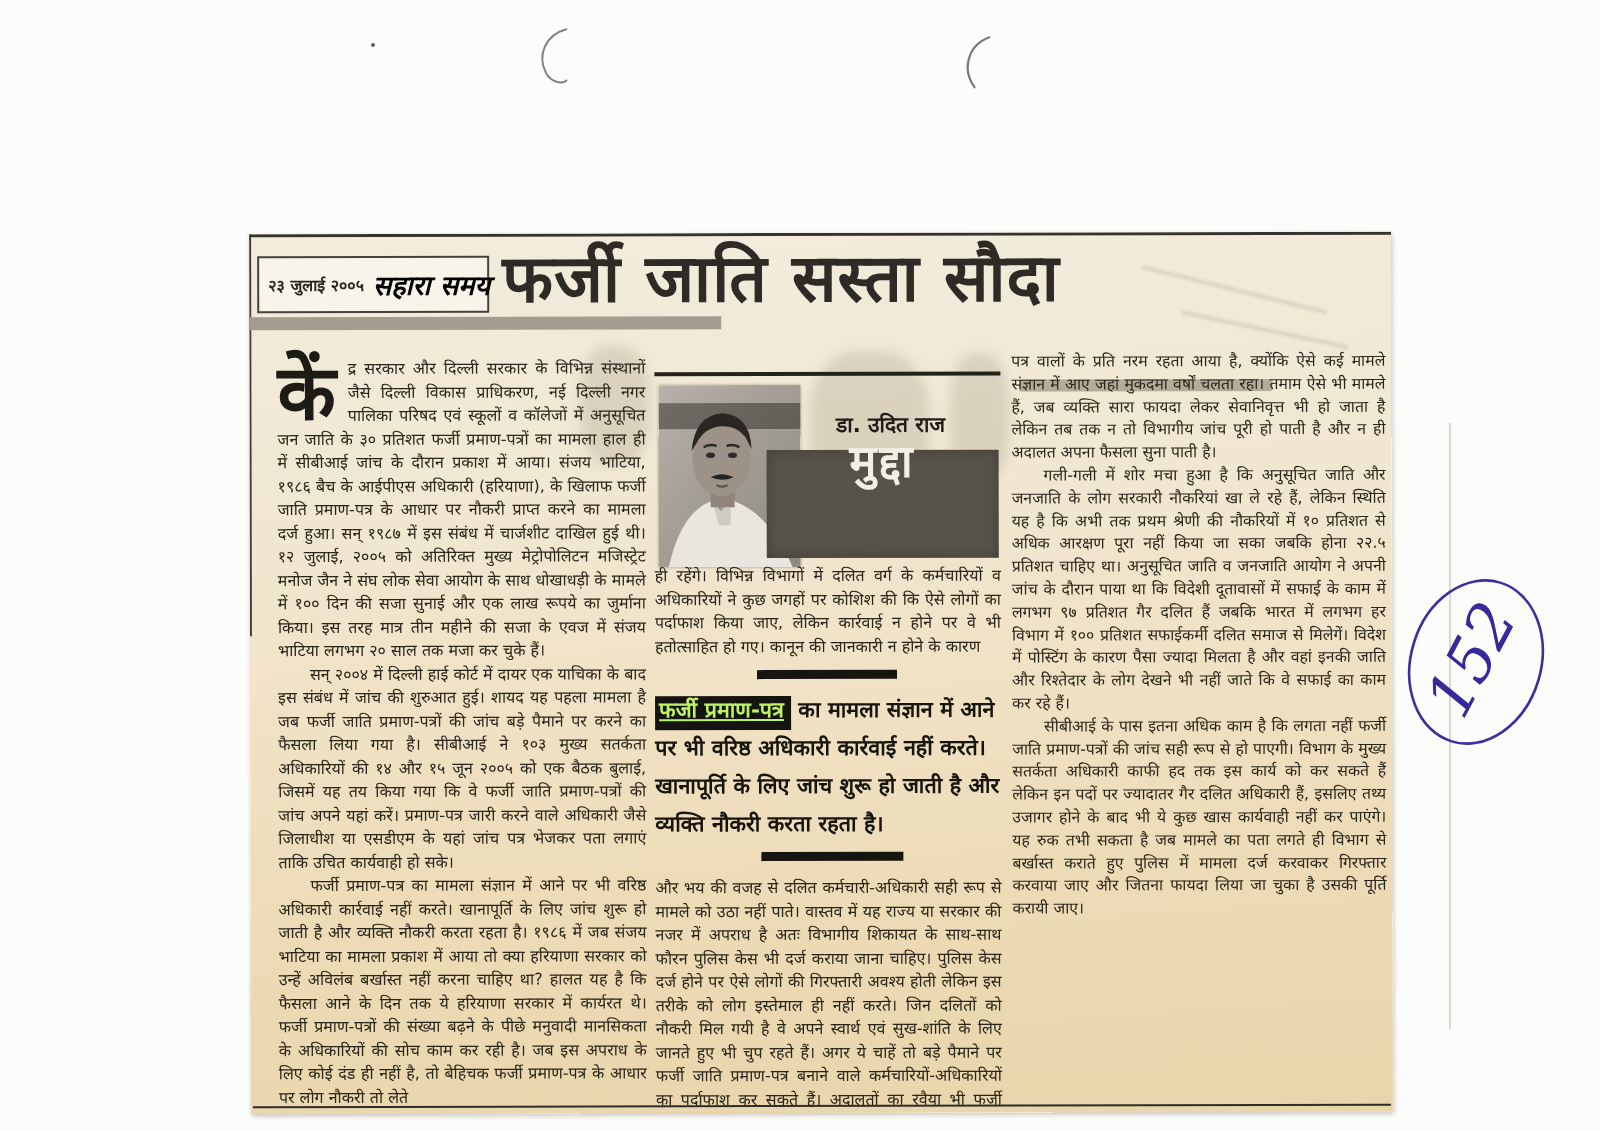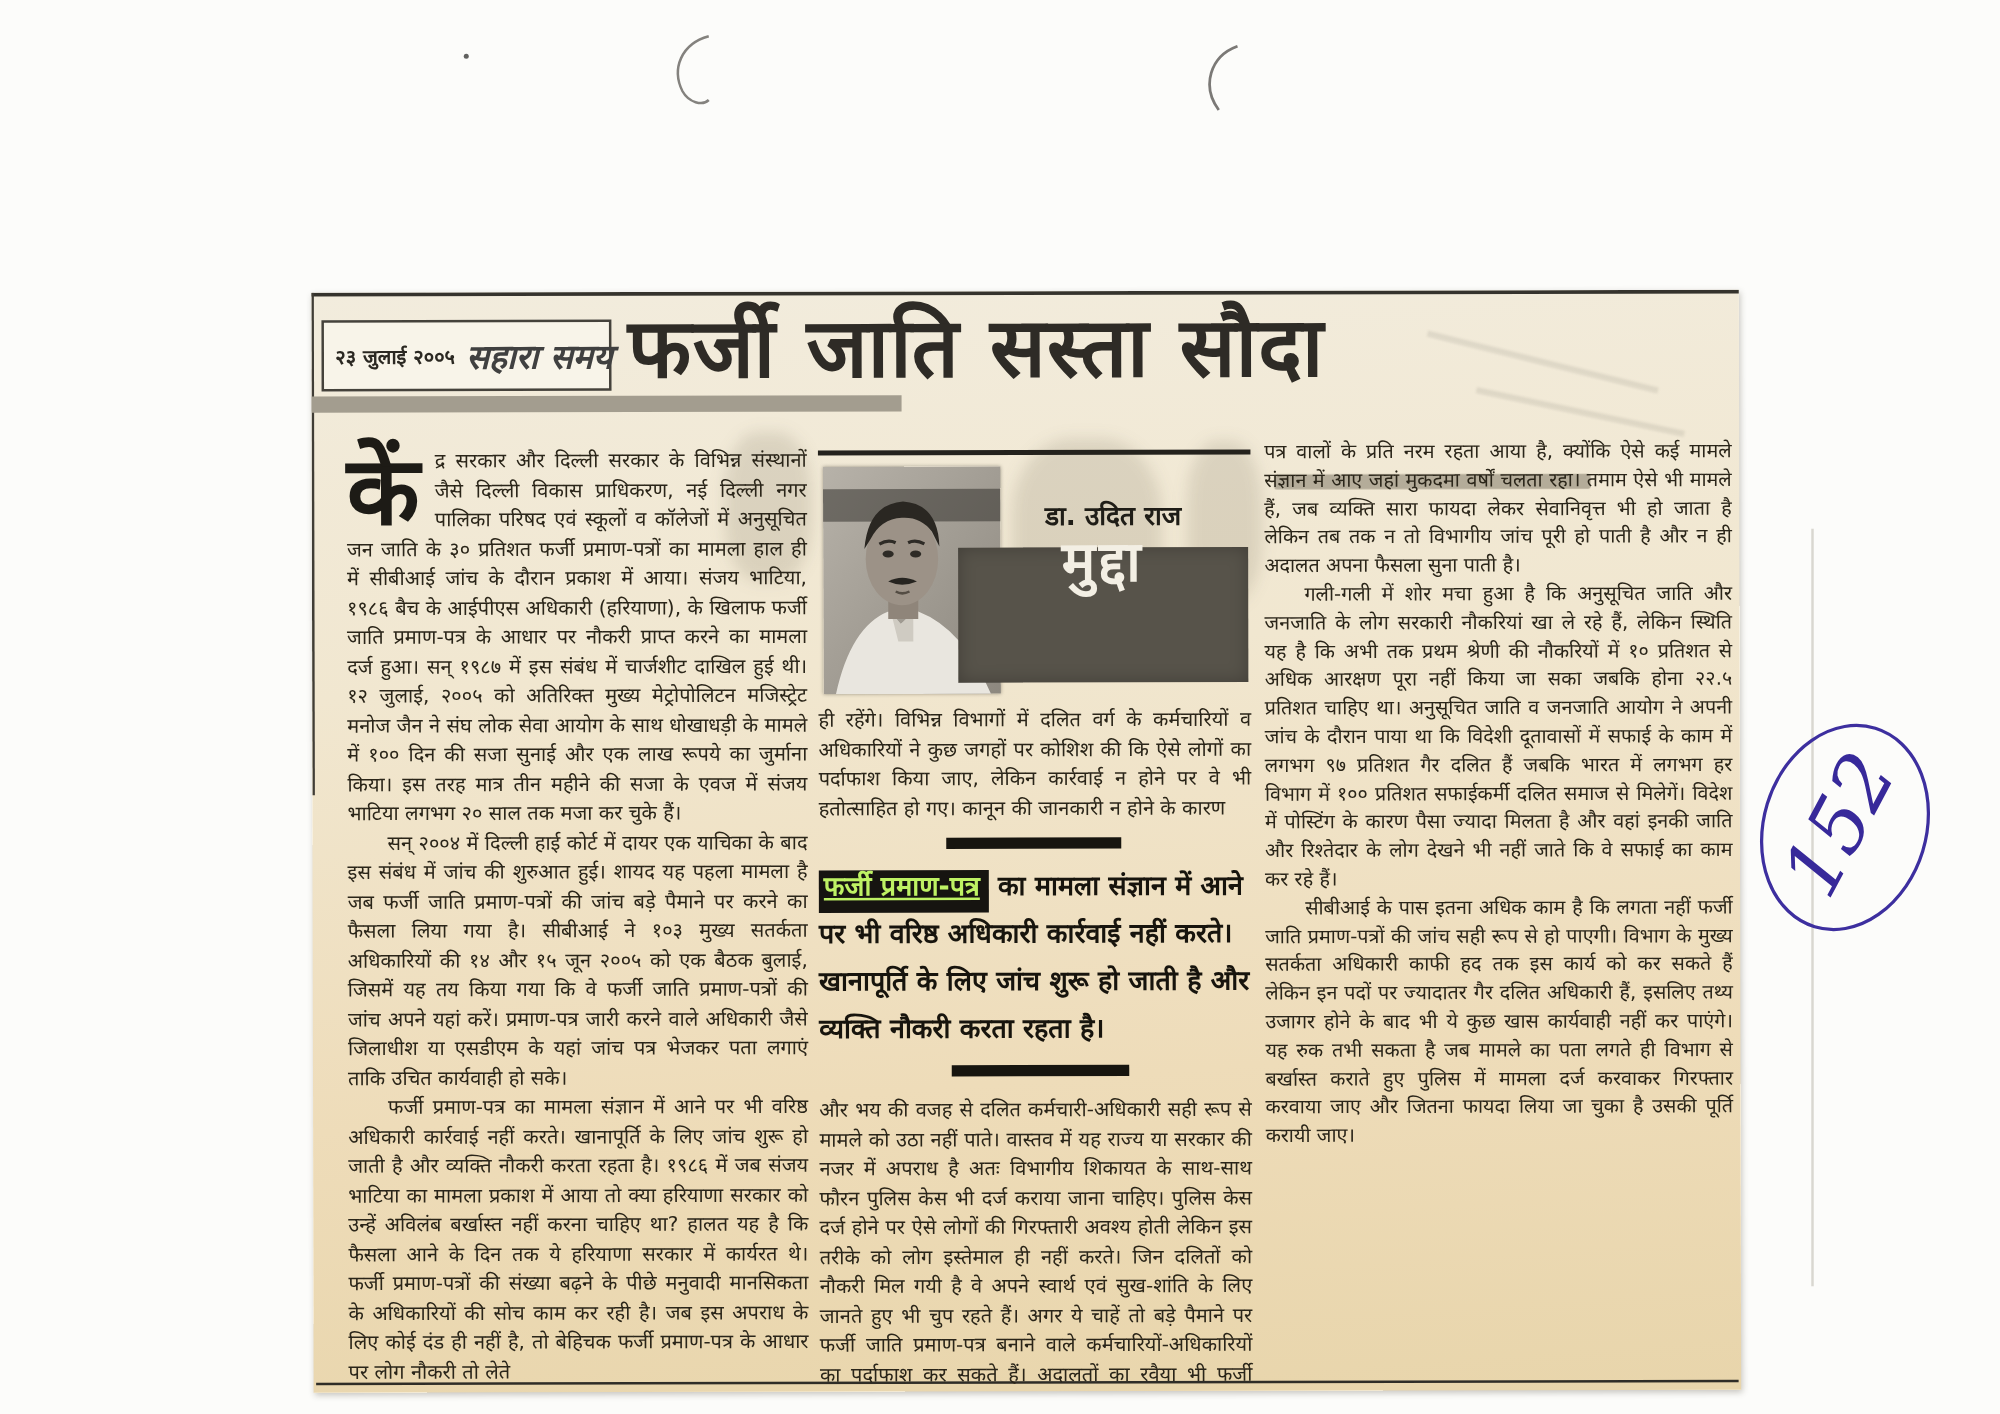--- a/index.html
+++ b/index.html
@@ -23,40 +23,40 @@
   .clip-top-edge{position:absolute;left:0;top:0;width:100%;height:3px;background:#35332d;}
   .clip-left-edge{position:absolute;left:0;top:0;width:2px;height:402px;background:#403d36;}
   .clip-bottom-rule{position:absolute;left:2px;right:2px;bottom:6px;height:2px;background:#2f2d27;}
   
   .datebox{
     position:absolute;left:8px;top:22px;width:232px;height:57px;box-sizing:border-box;
     background:#f8f4e9;border:2px solid #45423b;
     display:flex;align-items:center;gap:9px;padding:0 9px;
   }
   .date-txt{font-size:16px;font-weight:bold;color:#2b2822;white-space:nowrap;}
-  .pub-txt{font-size:27px;font-weight:bold;font-style:italic;font-family:"DejaVu Serif",serif;color:#404040;white-space:nowrap;}
+  .pub-txt{font-size:27px;font-weight:bold;font-style:italic;font-family:"DejaVu Serif",serif;color:#000000;white-space:nowrap;}
   .mast-bar{position:absolute;left:0;top:83px;width:472px;height:13px;background:#a39d8f;}
   .headline{
     position:absolute;left:253px;top:6px;margin:0;white-space:nowrap;
     font-size:66px;font-weight:800;color:#2e2b26;letter-spacing:1px;line-height:1.2;
   }
   
   .col{position:absolute;text-align:justify;color:#2a2519;font-size:16px;line-height:23.5px;}
   .col p{margin:0;}
   .col p.ind{text-indent:32px;}
   .col1{left:28px;top:123px;width:368px;}
   .col3{left:762px;top:118px;width:374px;font-size:15.8px;line-height:22.8px;}
   .dropcap{
     float:left;font-size:76px;line-height:60px;font-weight:bold;color:#1d1b16;
     padding:6px 12px 2px 0;
   }
   .byline{font-weight:bold;text-align:right;font-size:16.5px;line-height:25px;padding-left:14px;margin-top:6px;color:#201c14;}
   
   .col2{left:405px;top:123px;width:346px;height:757px;}
-  .photo-block{position:absolute;left:0;top:4px;width:346px;height:196px;border-top:4px solid #24221d;}
+  .photo-block{position:absolute;left:0;top:16px;width:346px;height:196px;border-top:4px solid #24221d;}
   .photo{position:absolute;left:4px;top:9px;width:142px;height:182px;box-shadow:0 0 3px rgba(40,35,25,.4);}
   .author-name{position:absolute;left:126px;top:38px;width:220px;text-align:center;font-size:21px;font-weight:bold;color:#1f1d17;}
   .mudda-box{
     position:absolute;left:112px;top:74px;width:232px;height:108px;background:#57534a;
     display:flex;justify-content:center;box-shadow:inset 0 0 14px rgba(0,0,0,.25);
   }
   .mudda-label{font-size:45px;font-weight:bold;color:#f3efe4;letter-spacing:3px;}
   .c2-ptop{position:absolute;left:0;top:208px;width:346px;}
   .qbar{position:absolute;height:9px;background:#17150f;}
   .qbar-top{left:102px;top:314px;width:140px;}

